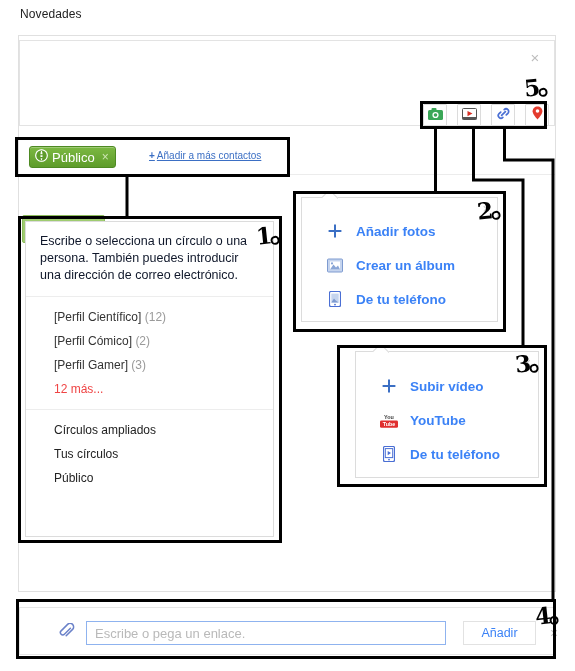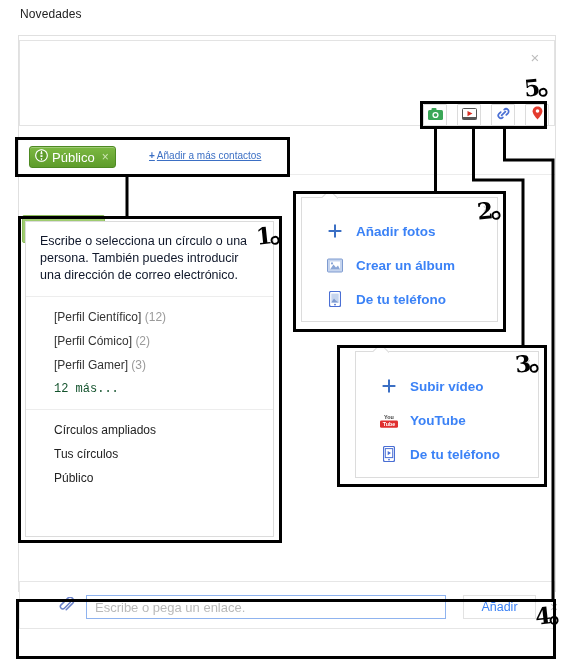--- a/index.html
+++ b/index.html
@@ -75,21 +75,21 @@
     background:#fff;border:1px solid #dcdcdc;box-sizing:border-box;
   }
   .circles .hint{
     padding:11px 14px 12px 14px;color:#0f172a;font-size:12.5px;line-height:17px;
     border-bottom:1px solid #ededed;
   }
   .circles .sect{padding:8px 0 8px 0;border-bottom:1px solid #ededed;}
   .circles .sect:last-child{border-bottom:none;}
   .crow{padding:5px 14px 5px 28px;font-size:12px;color:#333;}
   .crow .cnt{color:#9a9a9a;}
-  .crow.link{color:#14532d;font-family:Liberation Mono, monospace;}
+  .crow.link{color:#ef4444;}
   .crow.plain{color:#222;}
 
   
   .popup{
     position:absolute;background:#fff;border:1px solid #dcdcdc;box-sizing:border-box;
   }
   .popup .caret{
     position:absolute;top:-7px;width:16px;height:8px;overflow:hidden;
   }
   .popup .caret:before{
@@ -101,21 +101,21 @@
     position:absolute;right:7px;top:4px;color:#cfcfcf;font-size:13px;line-height:13px;
   }
   .pitem{
     display:flex;align-items:center;gap:12px;
     padding:8px 0 8px 24px;color:#3b82f6;font-size:13.5px;font-weight:bold;
   }
   .pitem .ic{width:18px;height:18px;display:flex;align-items:center;justify-content:center;flex:0 0 18px;}
 
   
   .linkbar{
-    position:absolute;left:19px;top:581px;width:536px;height:48px;
+    position:absolute;left:19px;top:607px;width:536px;height:48px;
     background:#fff;border:1px solid #e6e6e6;box-sizing:border-box;
     display:flex;align-items:center;
   }
   .link-input{
     position:absolute;left:66px;top:13px;width:360px;height:24px;
     border:1px solid #8fb3ef;background:#fff;box-sizing:border-box;
     color:#b5b5b5;font-size:13px;padding:0 8px;line-height:22px;
     outline:none;font-family:"Liberation Sans", sans-serif;
   }
   .link-input::placeholder{color:#b9b9b9;}

